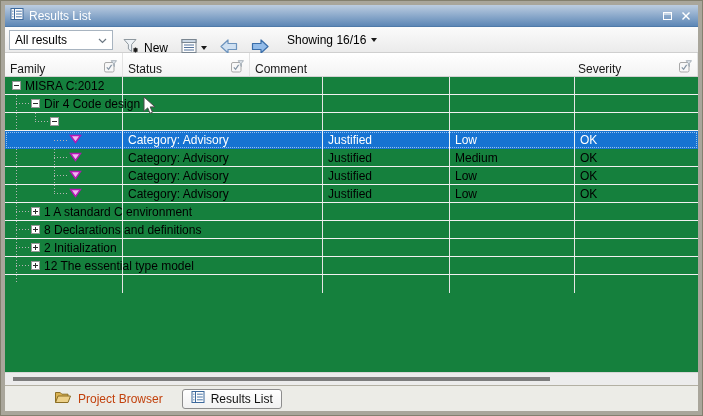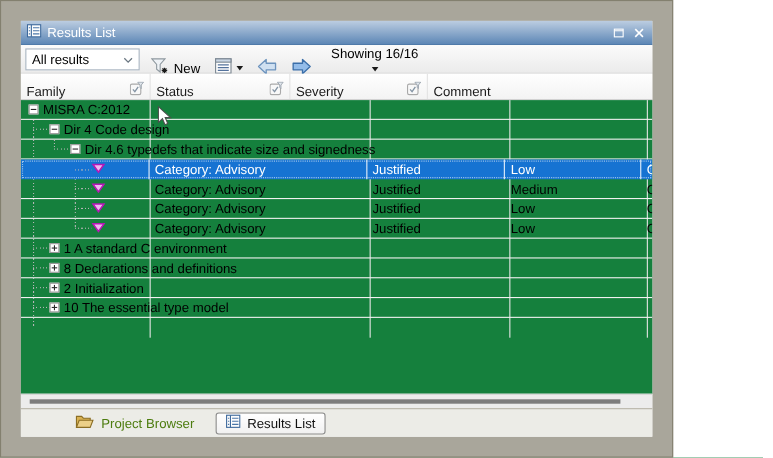--- a/index.html
+++ b/index.html
@@ -1,20 +1,20 @@
 <!DOCTYPE html>
 <html><head>
 <meta charset="utf-8">
 <style>
   * { margin:0; padding:0; box-sizing:border-box; }
   body { background:#fff; font-family:"Liberation Sans", sans-serif; }
 
   .window{
-    position:relative; width:612px; height:416px;
-    background:#a9a69b; border:1px solid #83806f; padding:18px;
+    position:relative; width:703px; height:416px;
+    background:#a9a69b; border:1px solid #83806f; padding:4px;
   }
   .inner{ display:flex; flex-direction:column; height:100%; background:#fff; }
 
   
   .titlebar{
     height:22px; flex:none; display:flex; align-items:center; gap:5px;
     padding:0 6px 0 5px; color:#fff; font-size:12px;
     background:linear-gradient(#bccde1,#8fafd2 45%,#6d94c0 75%,#5d87b6);
     border-bottom:1px solid #4f7aa9;
   }
@@ -30,21 +30,21 @@
   }
   .combobox{
     width:104px; height:20px; background:#fff; border:1px solid #a8b4c0;
     display:flex; align-items:center; padding:0 5px; gap:4px;
   }
   .combobox .chev{ margin-left:auto; }
   .tb-btn{ display:flex; align-items:center; gap:4px; background:none; border:none;
     font:inherit; padding:2px 3px; cursor:default;margin-top:16px; }
   .caret-down{ width:0; height:0; border-left:3px solid transparent;
     border-right:3px solid transparent; border-top:4px solid #1a1a1a; display:inline-block; }
-  .showing{ display:flex; align-items:center; gap:5px; margin-left:8px;flex-direction:column; }
+  .showing{ display:flex; align-items:center; gap:5px; margin-left:8px; }
 
   
   .header-row{
     height:24px; flex:none; display:flex; background:linear-gradient(#ffffff,#f3f3f3);
     border-bottom:1px solid #d2d2d2; font-size:12px; color:#1a1a1a;
   }
   .hcell{ display:flex; align-items:flex-end; padding:0 5px; border-right:1px solid #e3e3e3; }
   .hcell .filter-ic{ margin-left:auto; flex:none; }
   .col-family{ width:118px; }
   .col-information{ width:200px; }
@@ -74,21 +74,21 @@
   .trow.selected::after{ content:""; position:absolute; inset:1px; border:1px dotted rgba(255,255,255,.55); pointer-events:none; }
   .result-icon{ flex:none; }
 
   
   .hscroll{ height:13px; flex:none; background:#ececec; border-top:1px solid #d6d6d6; position:relative; }
   .hthumb{ position:absolute; left:8px; top:4px; width:537px; height:4px; background:#7d7d7d; }
 
   
   .tabbar{ height:26px; flex:none; background:#ecece7; border-top:1px solid #b3b0a3;
     display:flex; align-items:center; padding-left:40px; gap:10px; font-size:12px; }
-  .tab{ display:flex; align-items:center; gap:6px; color:#4d7c0f; padding:1px 8px; height:20px; border:1px solid transparent; }
+  .tab{ display:flex; align-items:center; gap:6px; color:#c2410c; padding:1px 8px; height:20px; border:1px solid transparent; }
   .tab.active{ background:linear-gradient(#ffffff,#f1f1f1); border:1px solid #8d8d8d; border-radius:3px; color:#111; }
 
   .cursor-overlay{ position:absolute; left:142px; top:95px; z-index:40; pointer-events:none; }
 </style>
 </head>
 <body>
 
 <div class="window">
   <div class="inner">
 
@@ -182,30 +182,30 @@
             </svg></span>
         </div>
         <div class="hcell col-status">
           <span>Status</span>
           <span class="filter-ic"><svg width="13" height="13" viewBox="0 0 13 13">
               <rect x="0.5" y="2.5" width="9.5" height="9.5" rx="1.5" fill="#f8f8f8" stroke="#a9a9a9"></rect>
               <path d="M2.8 7.3 L4.6 9.3 L7.6 4.9" fill="none" stroke="#8494a4" stroke-width="1.2"></path>
               <path d="M7.2,0.7 h5.3 l-2.1,2.6 v3.2 l-1.1,-1.1 v-2.1 z" fill="#e2e8ee" stroke="#97a1ab" stroke-width="0.8"></path>
             </svg></span>
         </div>
+        <div class="hcell col-comment">
+          <span>Comment</span>
+        </div>
         <div class="hcell col-severity">
           <span>Severity</span>
           <span class="filter-ic"><svg width="13" height="13" viewBox="0 0 13 13">
               <rect x="0.5" y="2.5" width="9.5" height="9.5" rx="1.5" fill="#f8f8f8" stroke="#a9a9a9"></rect>
               <path d="M2.8 7.3 L4.6 9.3 L7.6 4.9" fill="none" stroke="#8494a4" stroke-width="1.2"></path>
               <path d="M7.2,0.7 h5.3 l-2.1,2.6 v3.2 l-1.1,-1.1 v-2.1 z" fill="#e2e8ee" stroke="#97a1ab" stroke-width="0.8"></path>
             </svg></span>
-        </div>
-        <div class="hcell col-comment">
-          <span>Comment</span>
         </div>
       </div>
 
     <div class="rows-area">
       <div class="gridline" style="left:117px"></div>
       <div class="gridline" style="left:317px"></div>
       <div class="gridline" style="left:444px"></div>
       <div class="gridline" style="left:569px"></div>
       <div class="guide" style="left:11px; top:18px;  height:189px"></div>
       <div class="guide" style="left:30px; top:36px;  height:9px"></div>
@@ -218,21 +218,20 @@
         <div class="trow group">
           <span class="indent" style="width: 11px;"></span>
           <span class="stub"></span>
           <span class="expand-box"></span>
           <span class="tlabel">Dir 4 Code design</span>
         </div>
         <div class="trow group">
           <span class="indent" style="width: 30px;"></span>
           <span class="stub"></span>
           <span class="expand-box"></span>
-          <span class="tlabel">Dir 4.6 typedefs that indicate size and signedness</span>
         </div>
         <div class="trow result selected" style="background: rgb(22, 115, 210);">
           <span class="cell col-family">
             <span class="indent" style="width: 49px;"></span>
             <span class="stub"></span>
             <span class="result-icon"><svg width="13" height="10" viewBox="0 0 13 10">
                 <polygon points="1.5,1.5 11.5,1.5 6.5,8.5" fill="#f2b4f2" stroke="#b517b5" stroke-width="1.4"></polygon>
               </svg></span>
           </span>
           <span class="cell col-information">Category: Advisory</span>
@@ -294,21 +293,21 @@
         <div class="trow group">
           <span class="indent" style="width: 11px;"></span>
           <span class="stub"></span>
           <span class="expand-box collapsed"></span>
           <span class="tlabel">2 Initialization</span>
         </div>
         <div class="trow group">
           <span class="indent" style="width: 11px;"></span>
           <span class="stub"></span>
           <span class="expand-box collapsed"></span>
-          <span class="tlabel">10 The essential type model</span>
+          <span class="tlabel">12 The essential type model</span>
         </div>
       </div>
 
     <div class="hscroll">
       <div class="hthumb"></div>
     </div>
 
     <div class="tabbar">
       <div class="tab">
         <span>

